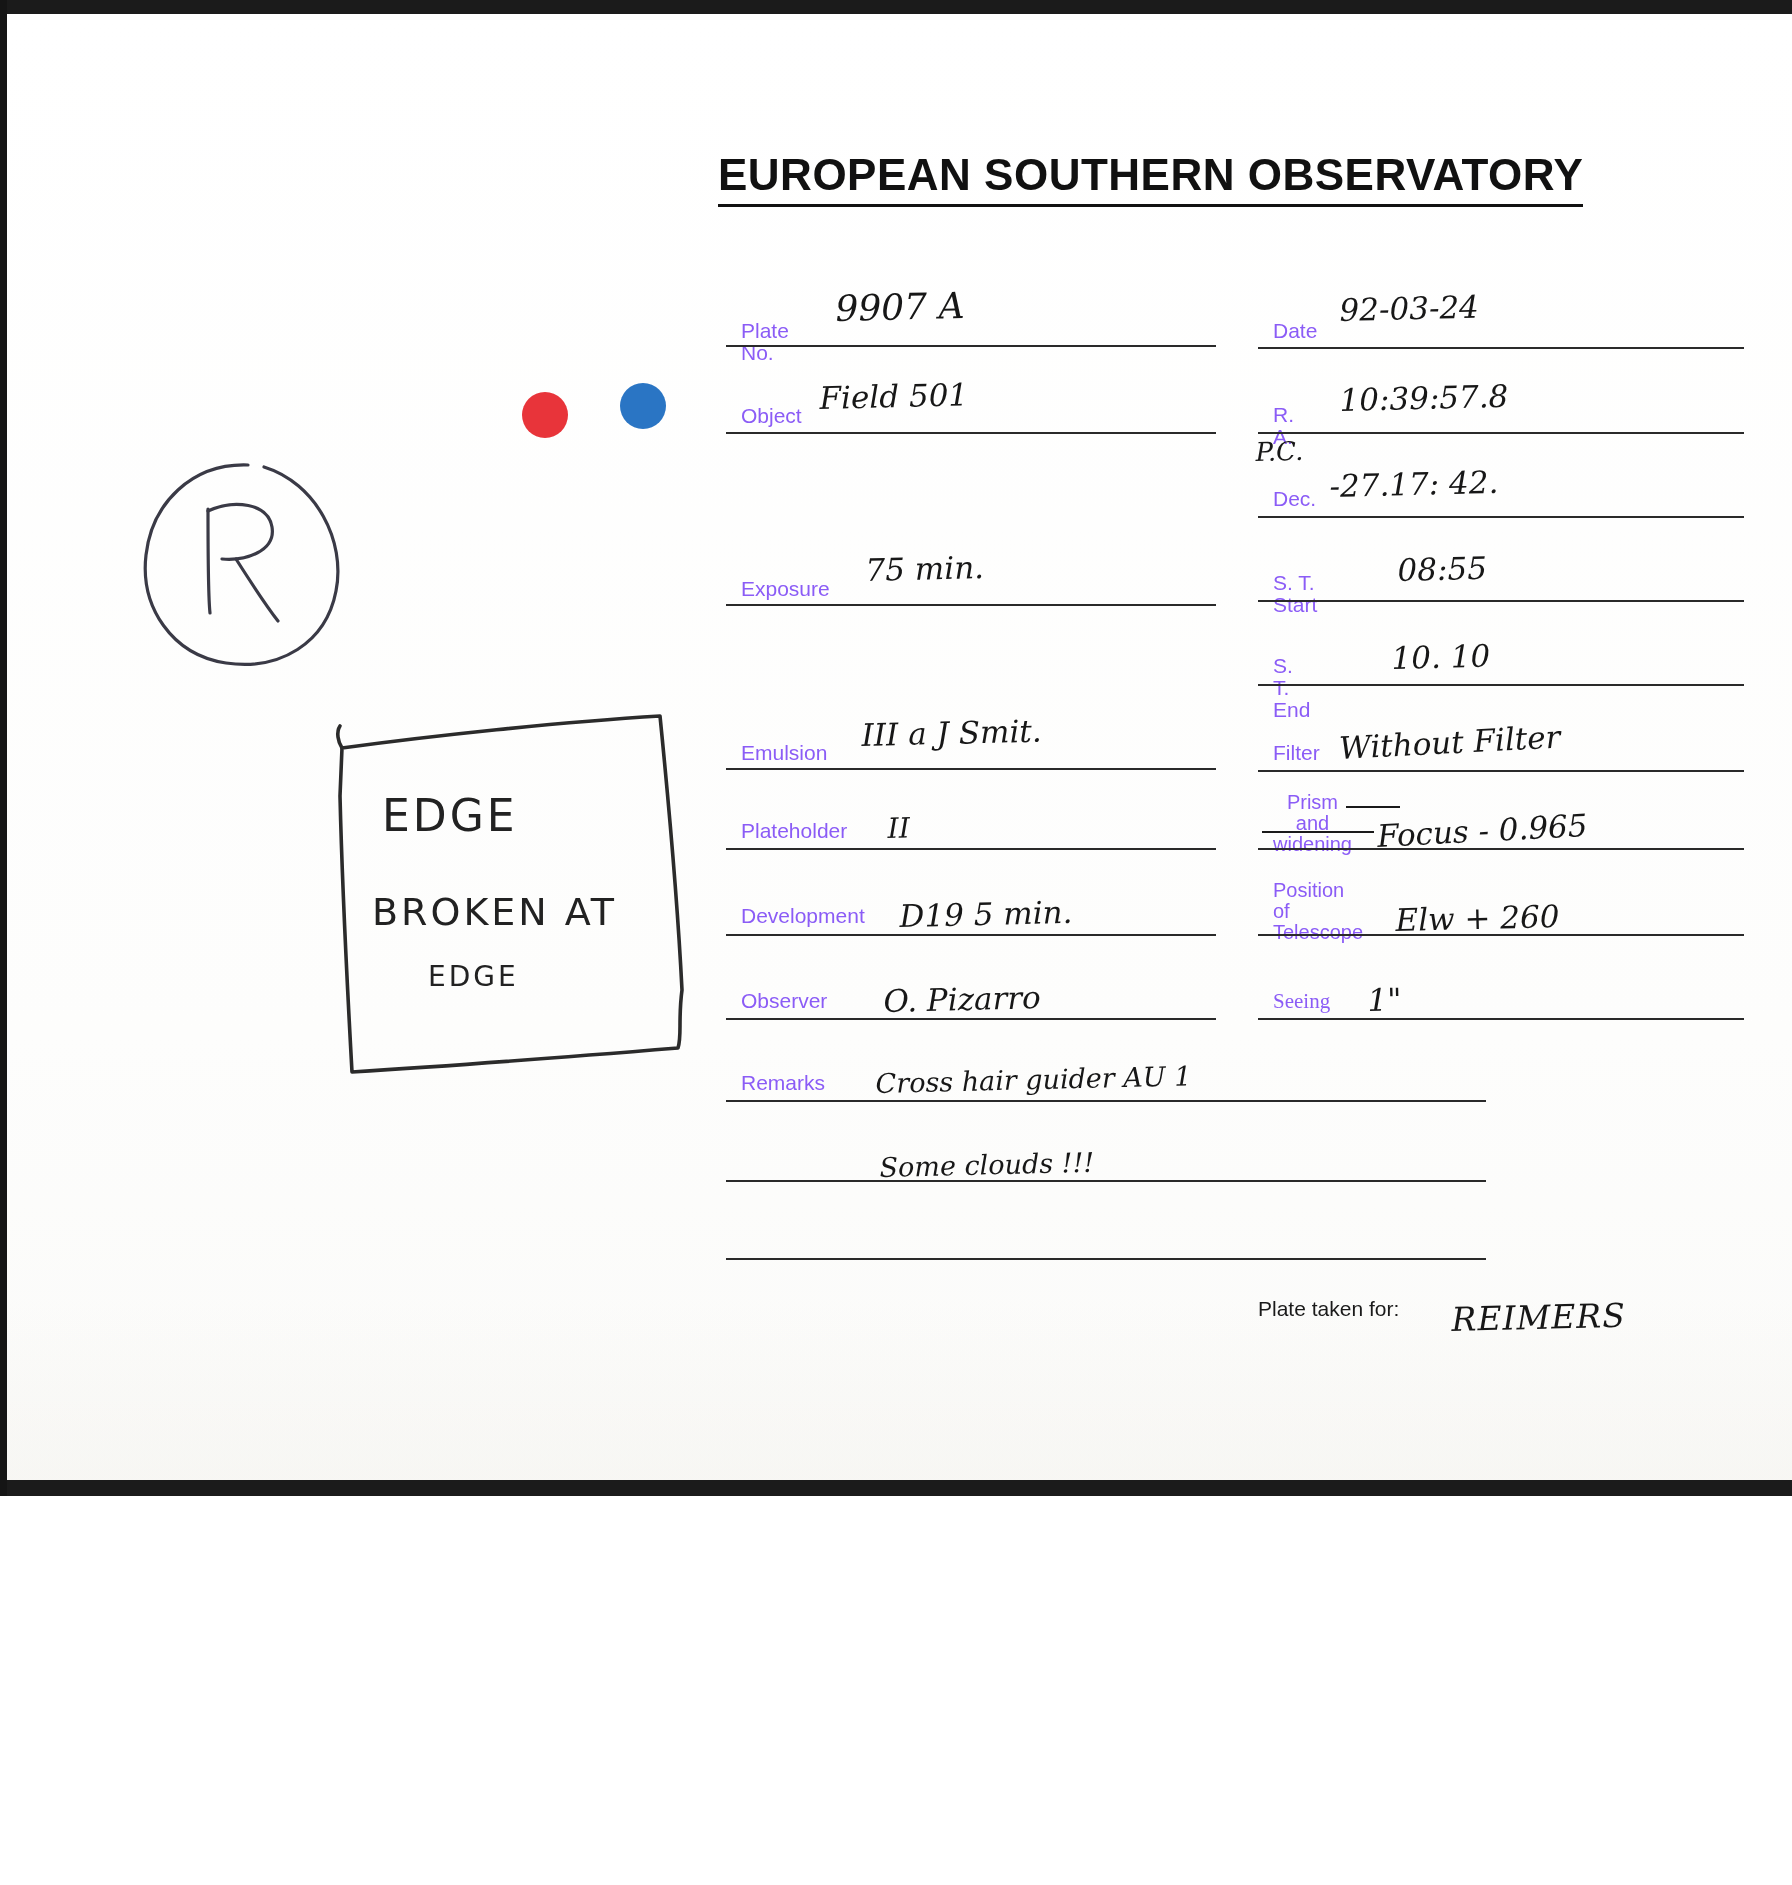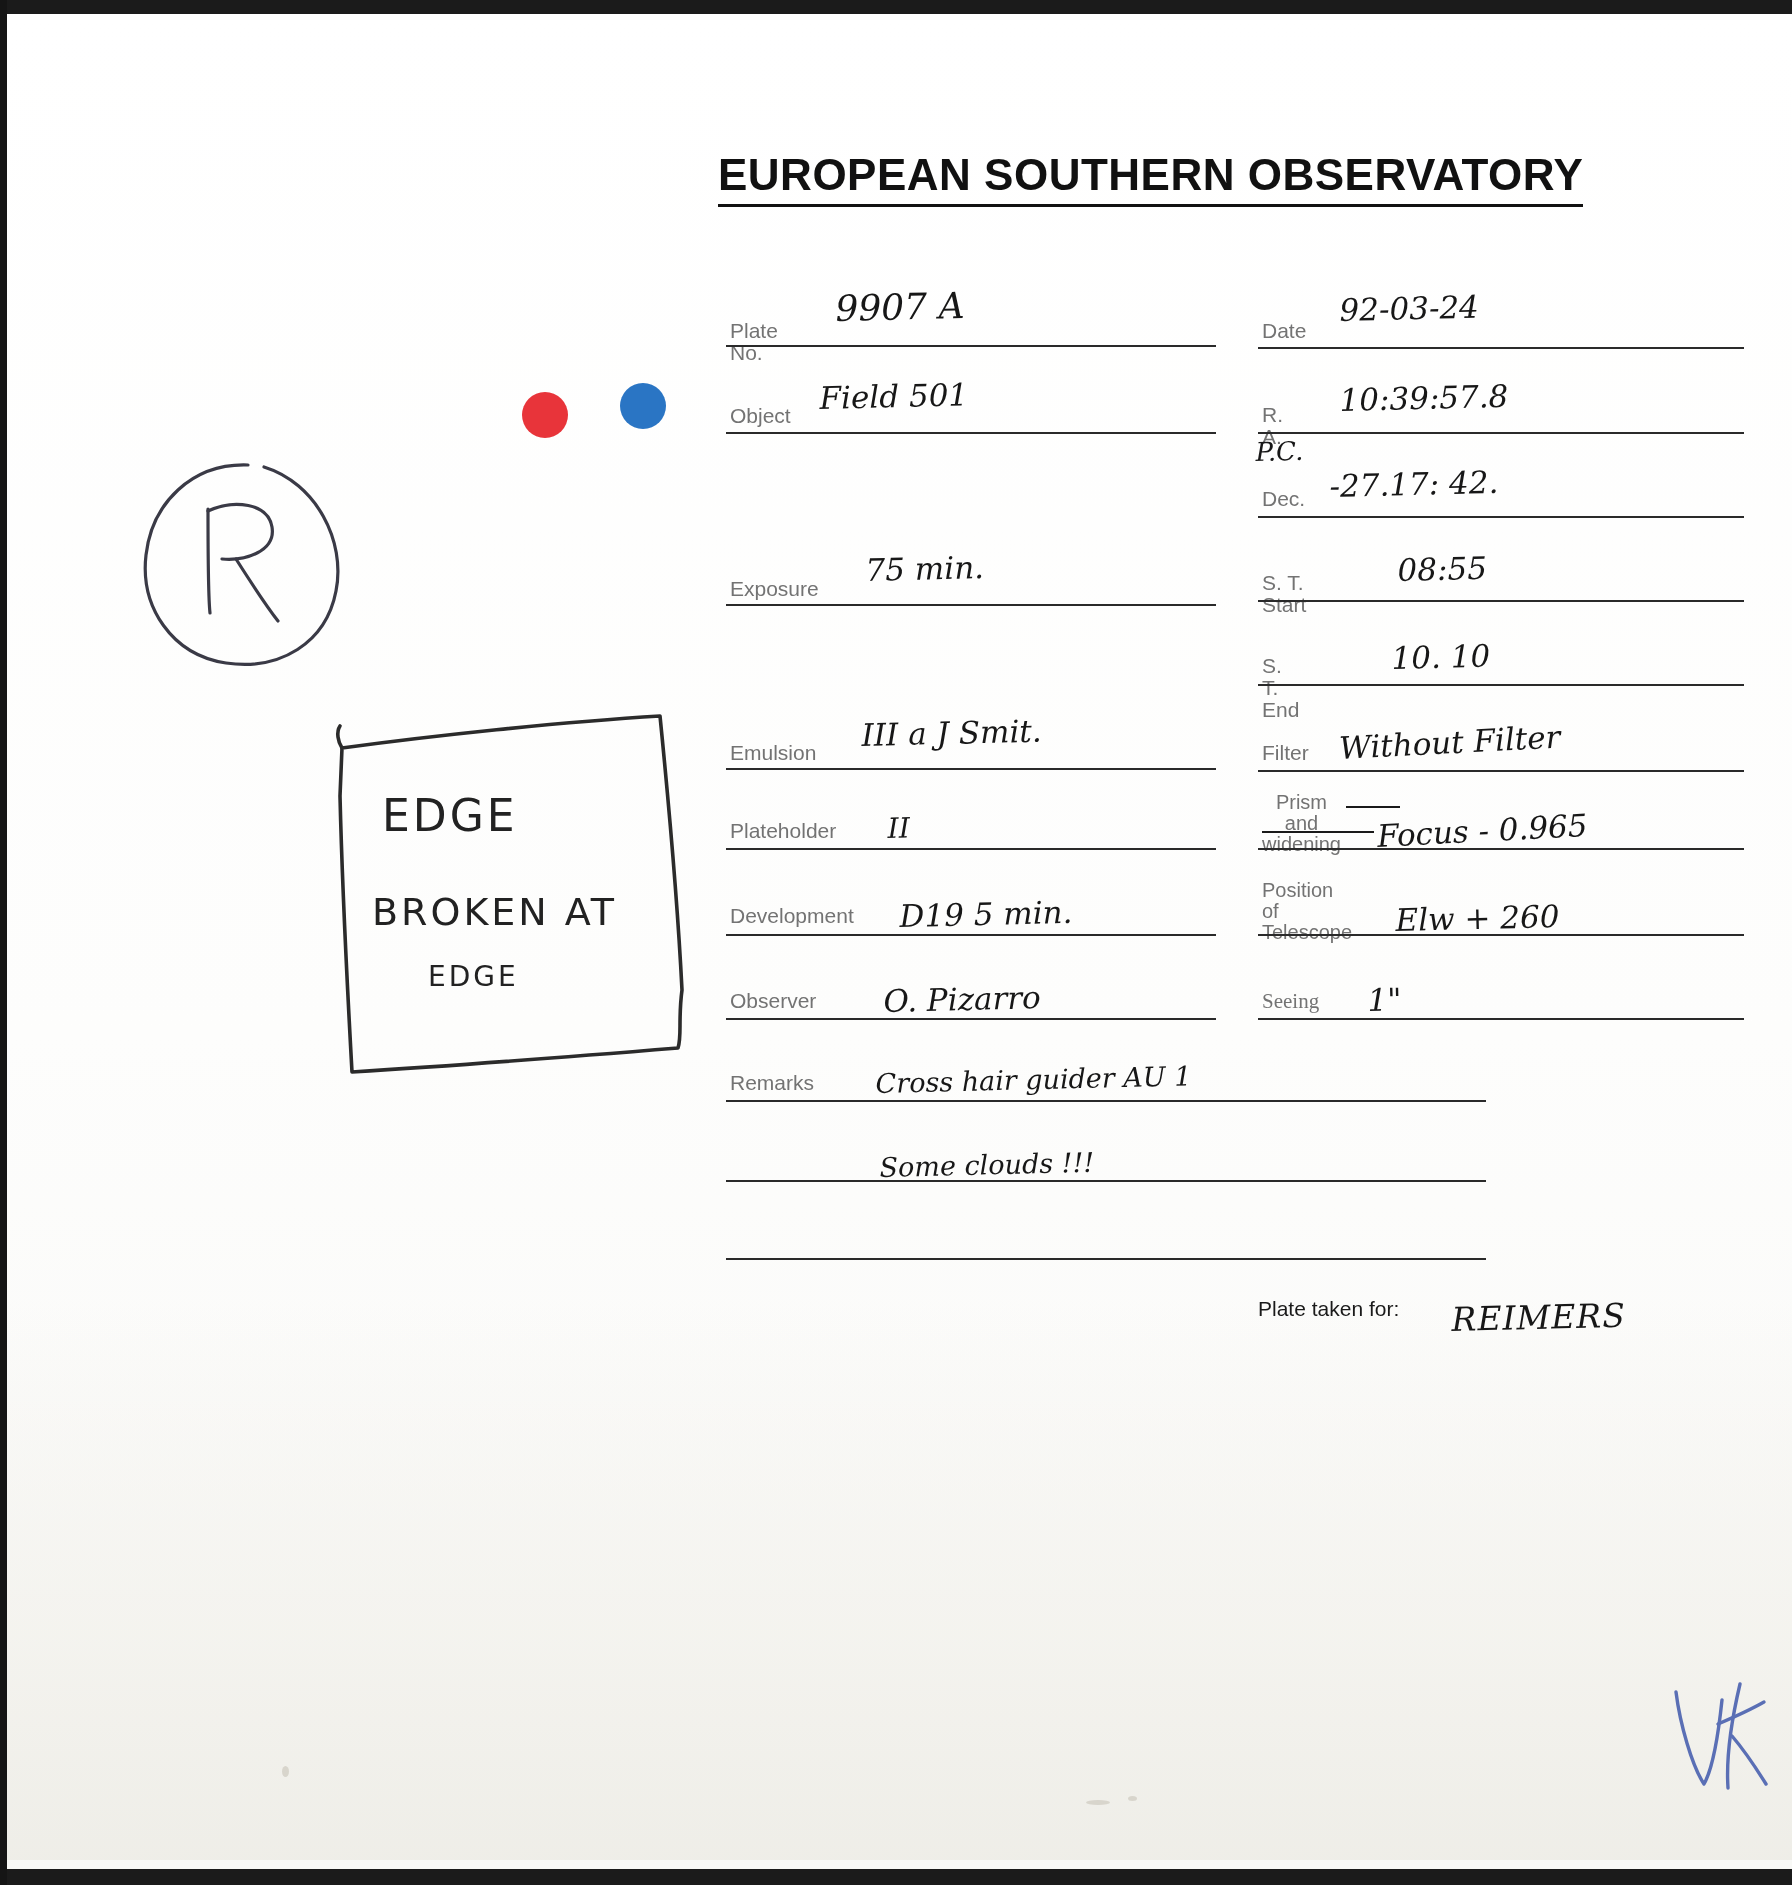--- a/index.html
+++ b/index.html
@@ -3,21 +3,21 @@
 <meta charset="utf-8">
 <style>
   html, body {
     margin: 0;
     padding: 0;
     background: #ffffff;
   }
   #sheet {
     position: relative;
     width: 1792px;
-    height: 1885px;
+    height: 1496px;
     background: #fdfdfb;
     overflow: hidden;
     font-family: "Liberation Sans", sans-serif;
   }
   
   .scan-edge-top {
     position: absolute;
     left: 0; top: 0;
     width: 1792px; height: 14px;
     background: #1b1b1b;
@@ -62,23 +62,24 @@
     padding-bottom: 4px;
   }
 
   
   .field {
     position: absolute;
   }
   .field .lbl {
     position: absolute;
     font-size: 21px;
-    color: #737373;
+    color: #8b5cf6;
     white-space: pre-line;
     line-height: 1.05;
+    margin-left: 11px;
   }
   .field .rule {
     position: absolute;
     border-bottom: 2px solid #2a2a2a;
     height: 0;
   }
   .hand {
     position: absolute;
     font-family: "DejaVu Serif", serif;
     font-style: italic;

